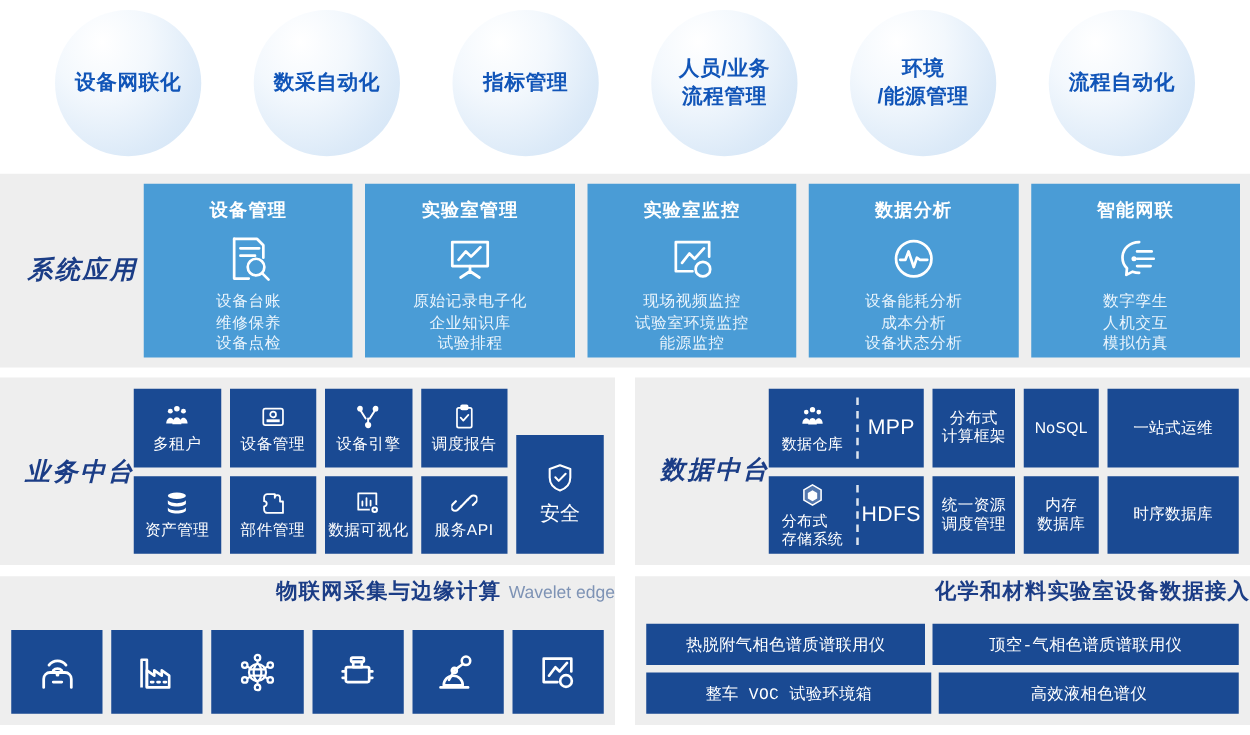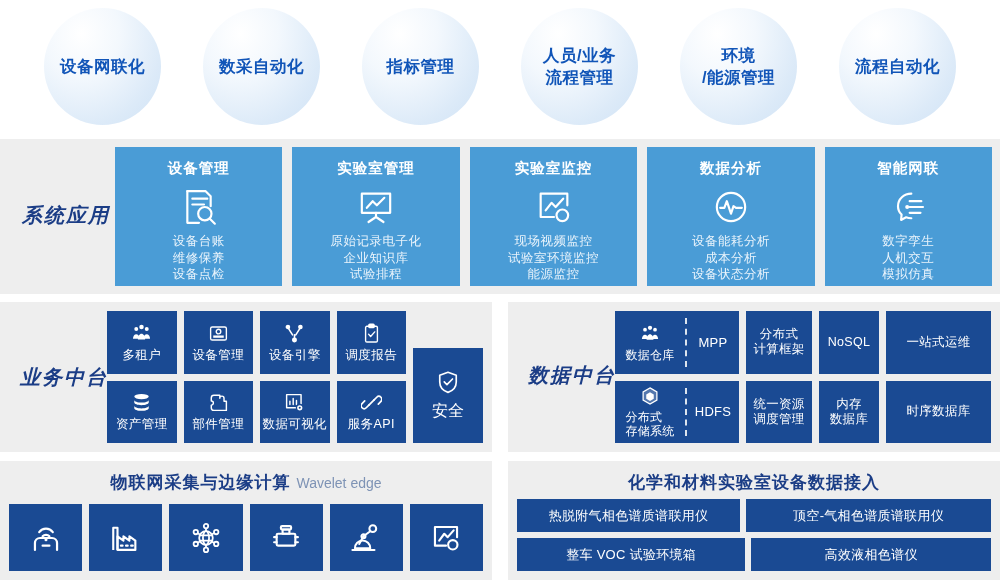--- a/index.html
+++ b/index.html
@@ -109,57 +109,57 @@
     flex:1;display:flex;flex-direction:column;align-items:center;justify-content:center;
   }
   .combo-main .d-icon{height:22px;display:flex;align-items:center;justify-content:center;margin-bottom:3px;}
   .combo-main .d-label{font-size:12px;line-height:1.2;letter-spacing:.3px;}
   .combo-main .d-label span{display:block;}
   .combo-sep{
     width:0;border-left:2px dashed #ffffff;opacity:.85;margin:7px 0;
   }
   .combo-side{
     width:52px;display:flex;align-items:center;justify-content:center;
-    font-size:13px;letter-spacing:.3px;
+    font-size:17px;letter-spacing:.3px;
   }
   .plain-tile{
     background:#1a4a93;color:#fff;
     display:flex;align-items:center;justify-content:center;text-align:center;
     font-size:12.5px;line-height:1.22;letter-spacing:.3px;
     box-sizing:border-box;
   }
   .plain-tile span{display:block;}
   .w-fixed-1{width:66px;}
   .w-fixed-2{width:60px;}
   .w-grow{flex:1;align-items:center;}
 
   
   #iot-panel{left:0;top:461px;width:492px;height:119px;}
   #lab-panel{left:508px;top:461px;width:492px;height:119px;}
   .sec-head{
-    text-align:center;padding-top:10px;
+    text-align:right;
     font-size:17px;font-weight:bold;color:#1b3d86;letter-spacing:1px;
   }
   .sec-head .sub{
     font-weight:normal;font-size:14px;color:#7e93b5;letter-spacing:0;
     margin-left:6px;
   }
   .iot-icons{
     position:absolute;left:9px;right:9px;top:43px;bottom:9px;
     display:flex;gap:7px;
   }
   .iot-box{
     flex:1;background:#1a4a93;
     display:flex;align-items:center;justify-content:center;
   }
   .lab-rows{
     position:absolute;left:9px;right:9px;top:38px;bottom:9px;
     display:flex;flex-direction:column;gap:6px;
   }
-  .lab-line{flex:1;display:flex;gap:6px;}
+  .lab-line{flex:1;display:flex;gap:6px;font-family:Liberation Mono, monospace;}
   .lab-tile{
     background:#1a4a93;color:#fff;
     display:flex;align-items:center;justify-content:center;
     font-size:13px;letter-spacing:.3px;text-align:center;
   }
 
   svg{display:block;}
 </style>
 </head>
 <body>

